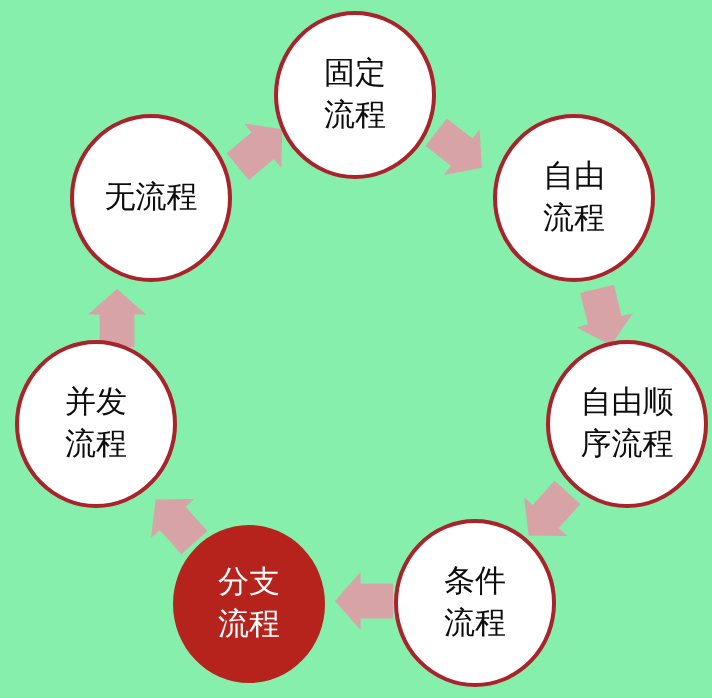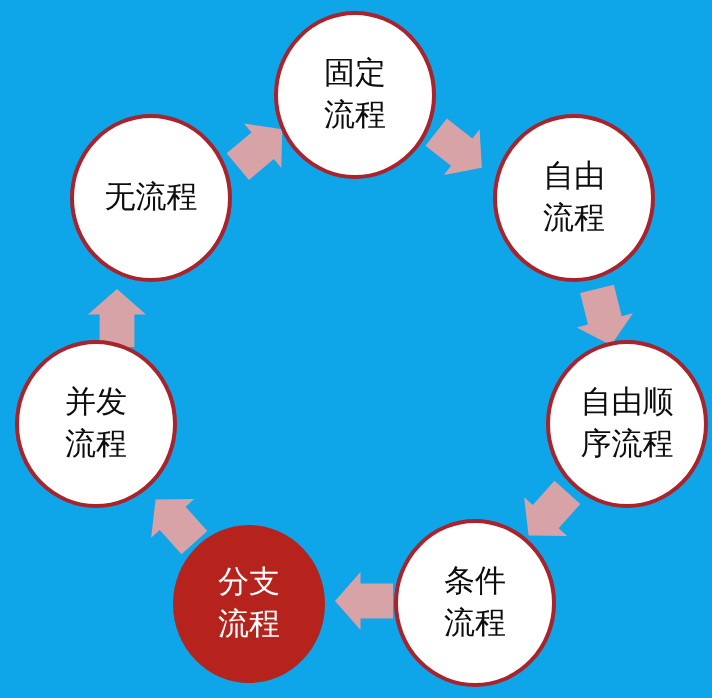--- a/index.html
+++ b/index.html
@@ -10,21 +10,21 @@
   body {
     width: 712px;
     height: 698px;
     overflow: hidden;
     font-family: "DejaVu Sans", "Liberation Sans", sans-serif;
   }
   #diagram-root {
     position: relative;
     width: 712px;
     height: 698px;
-    background: #0ea5e9;
+    background: #86efac;
   }
   #cycle-svg {
     display: block;
     width: 712px;
     height: 698px;
   }
   .node-ellipse {
     fill: #ffffff;
     stroke: #a8232b;
     stroke-width: 4;

